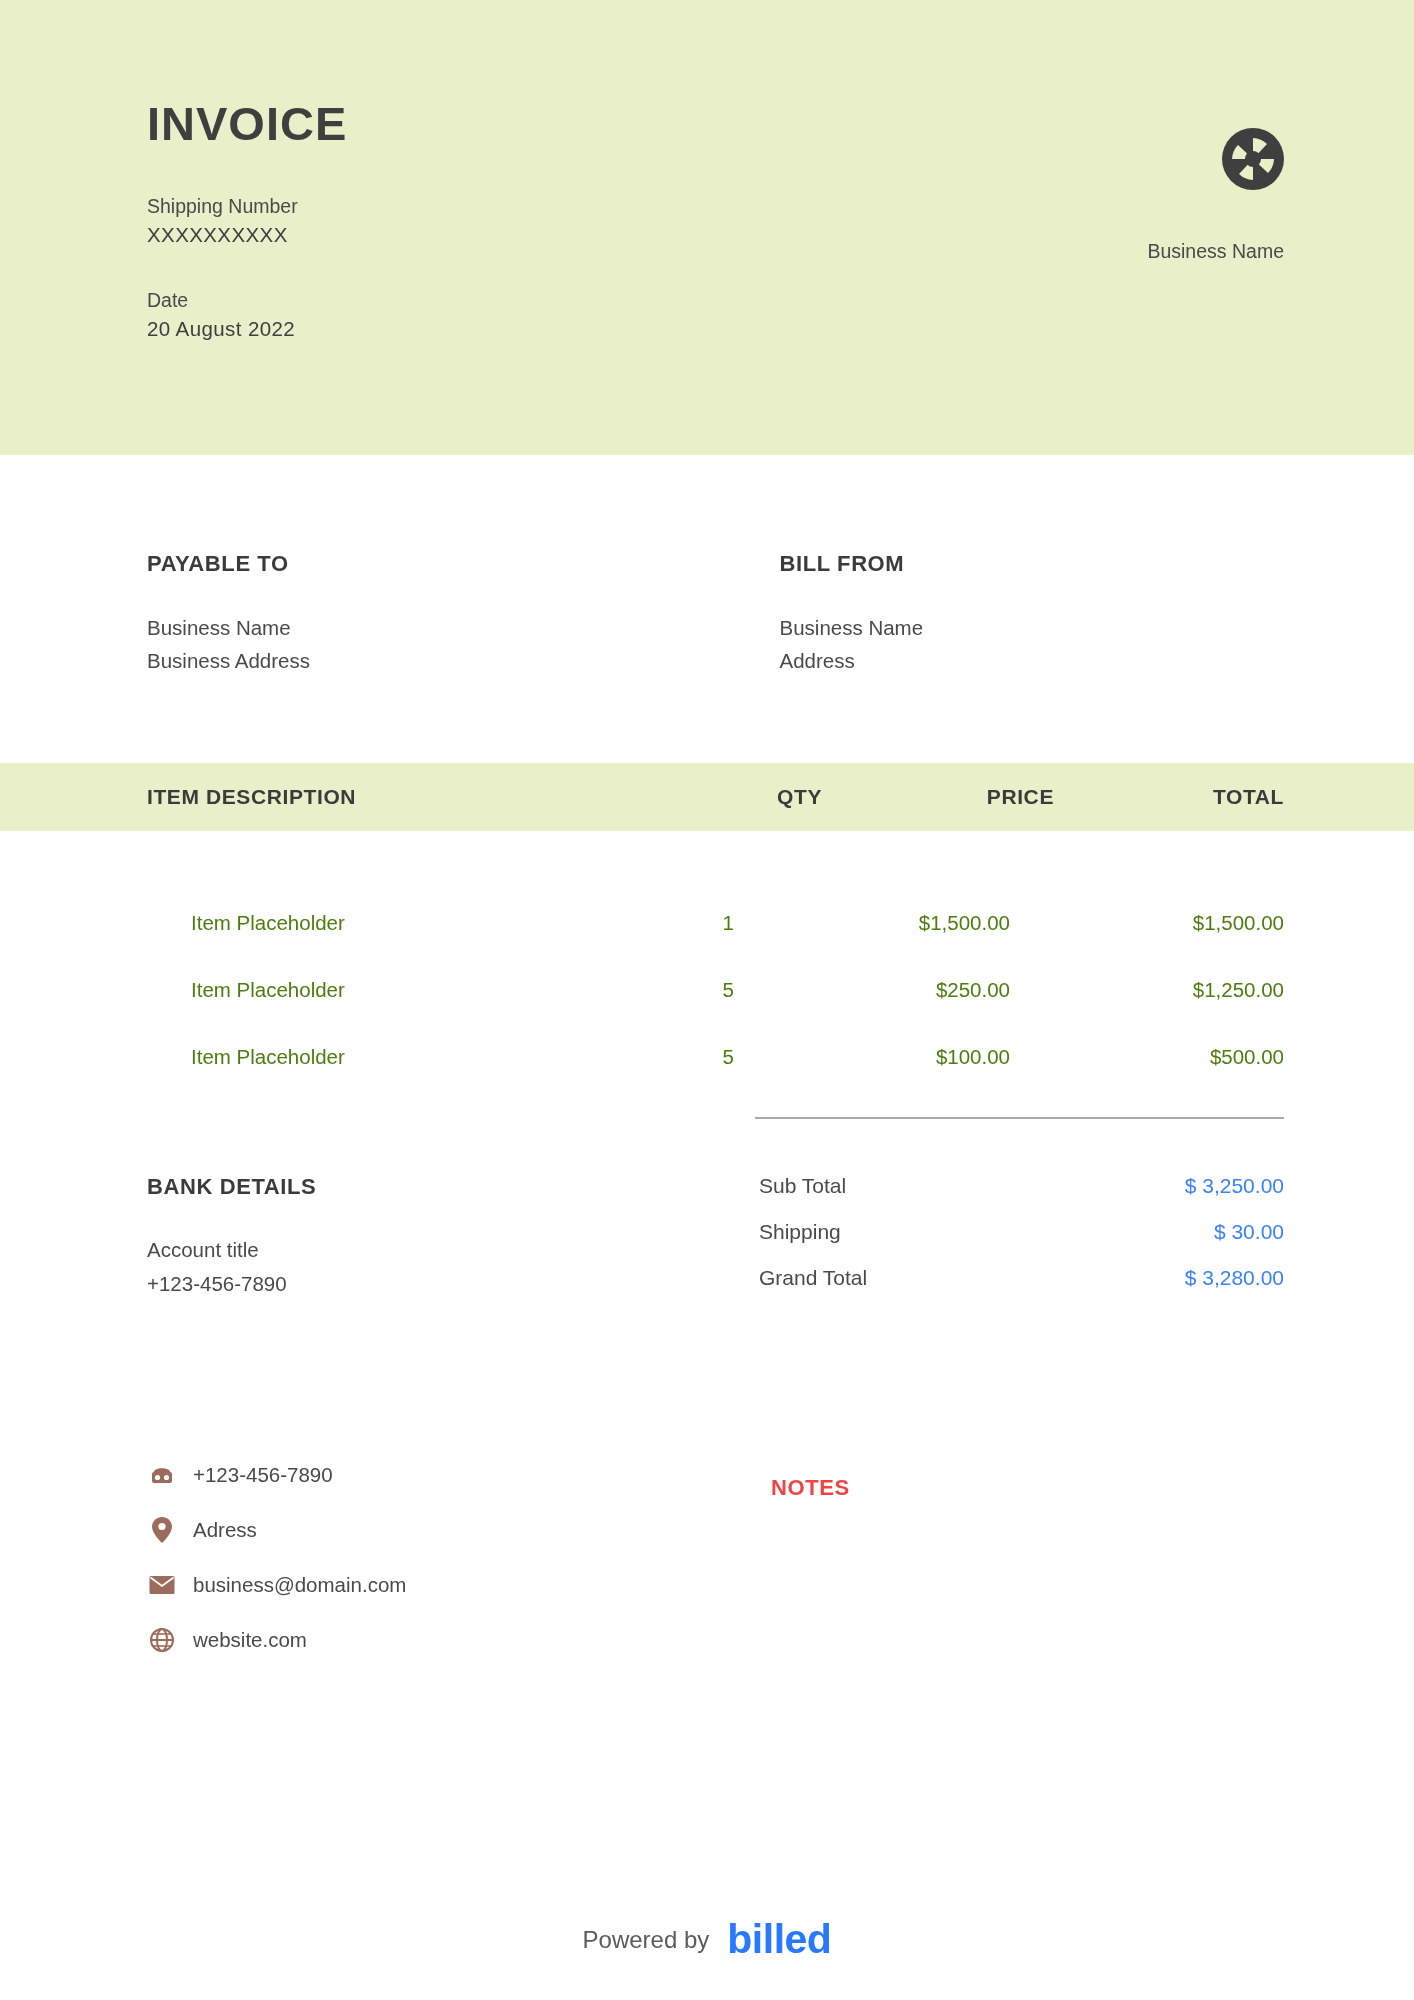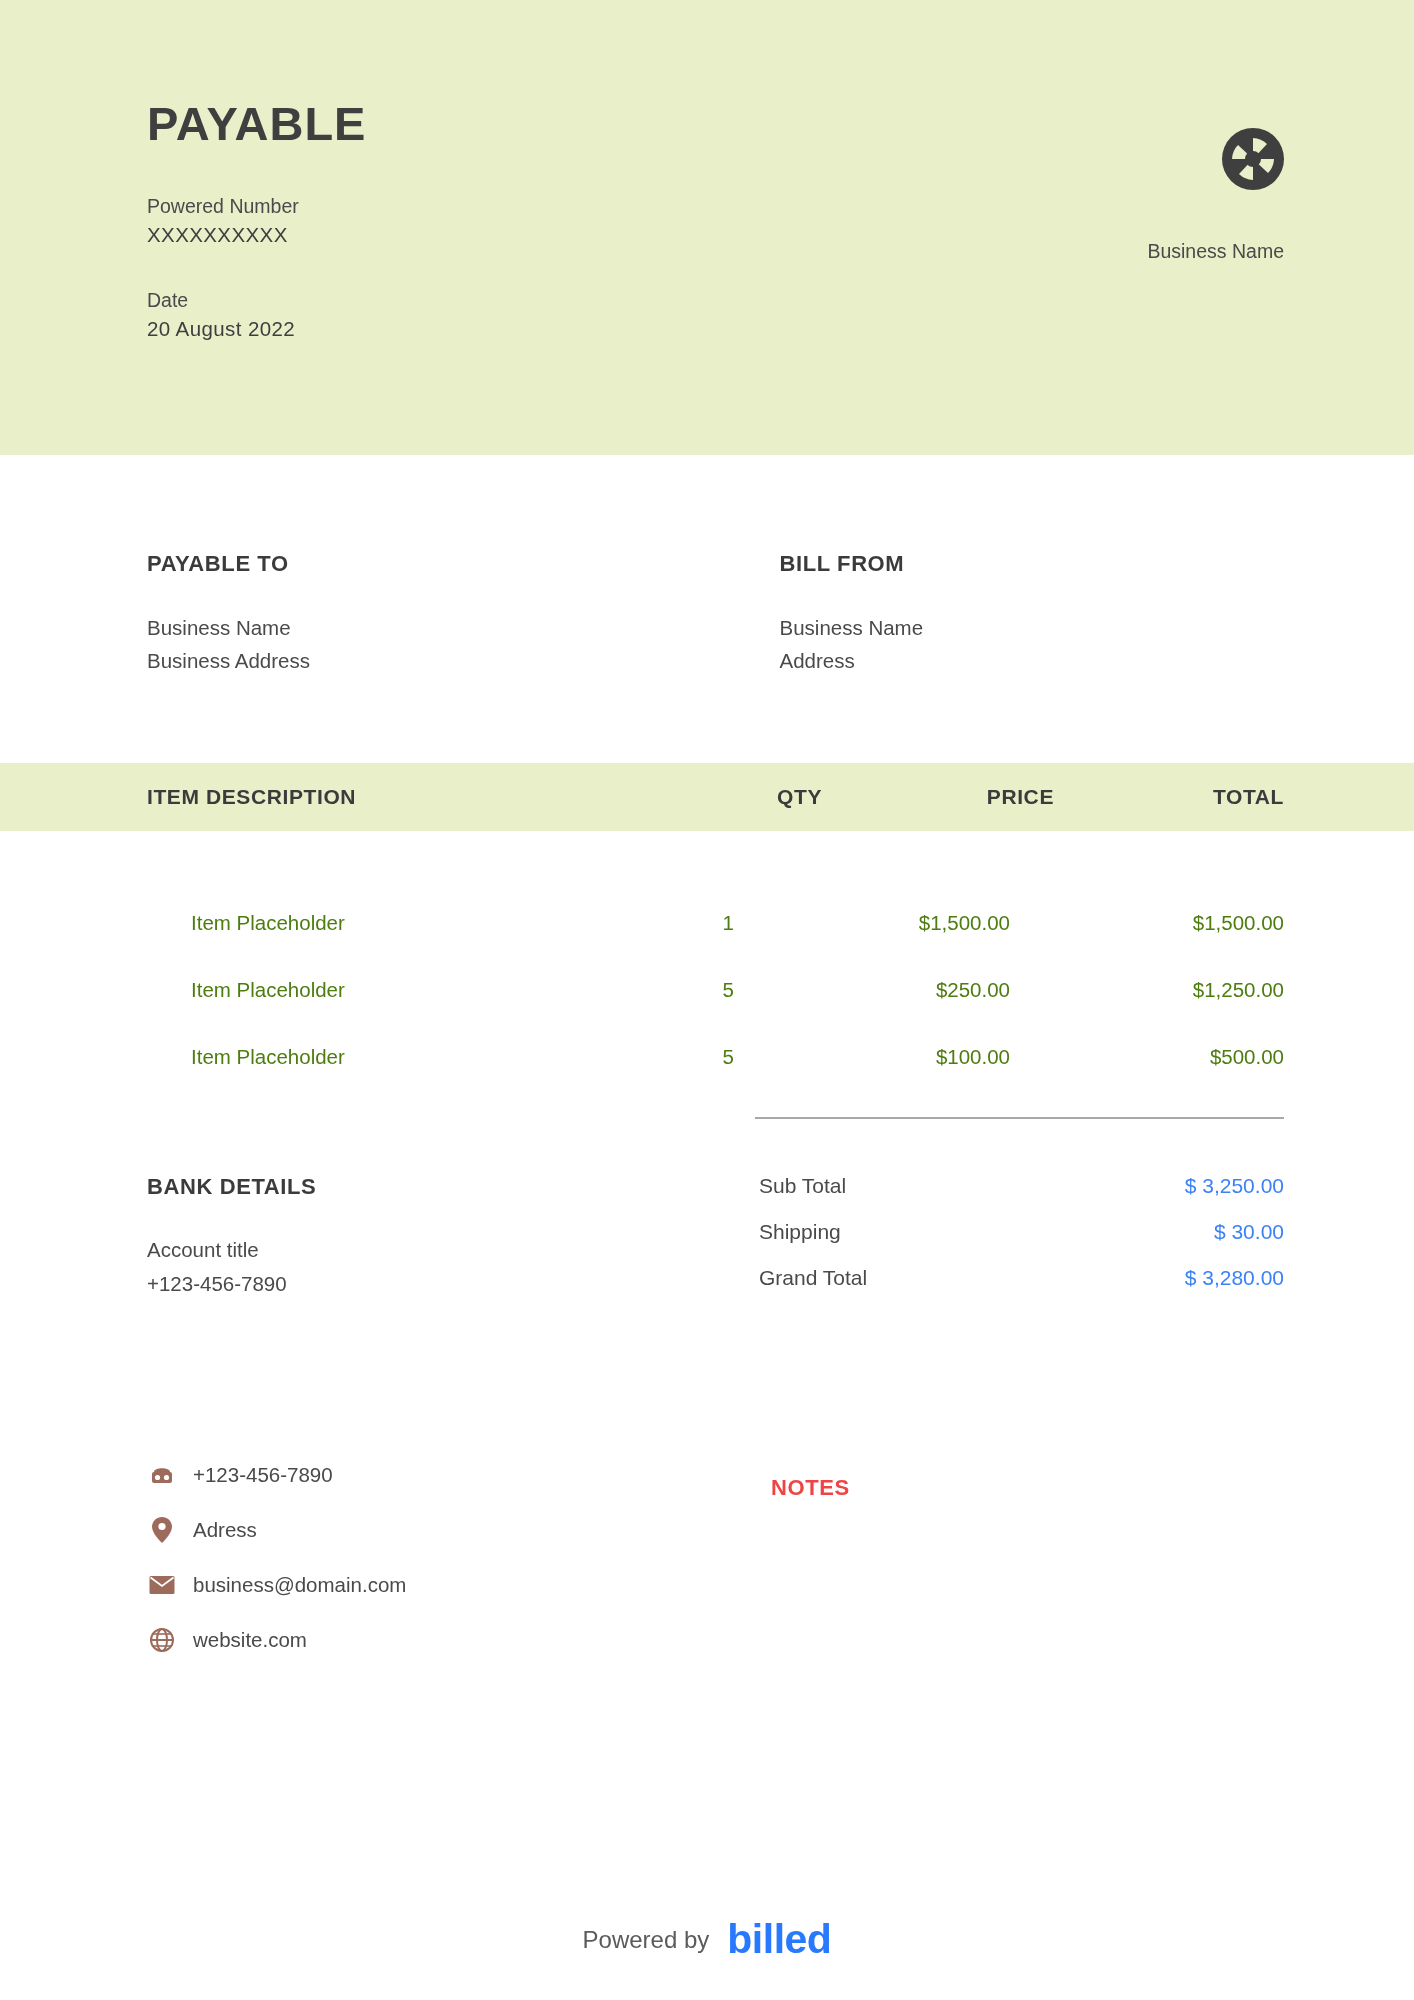--- a/index.html
+++ b/index.html
@@ -255,24 +255,24 @@
     letter-spacing: -0.5px;
     line-height: 1;
   }
 </style>
 </head>
 <body>
 
 <div class="page">
 
   <div class="header">
-    <h1 class="invoice-title">PAYABLE</h1>
+    <h1 class="invoice-title">INVOICE</h1>
 
     <div class="meta-block">
-      <div class="meta-label">Powered Number</div>
+      <div class="meta-label">Shipping Number</div>
       <div class="meta-value">XXXXXXXXXX</div>
     </div>
 
     <div class="meta-block date">
       <div class="meta-label">Date</div>
       <div class="meta-value">20 August 2022</div>
     </div>
 
     <div class="brand">
       <span class="brand-logo">

